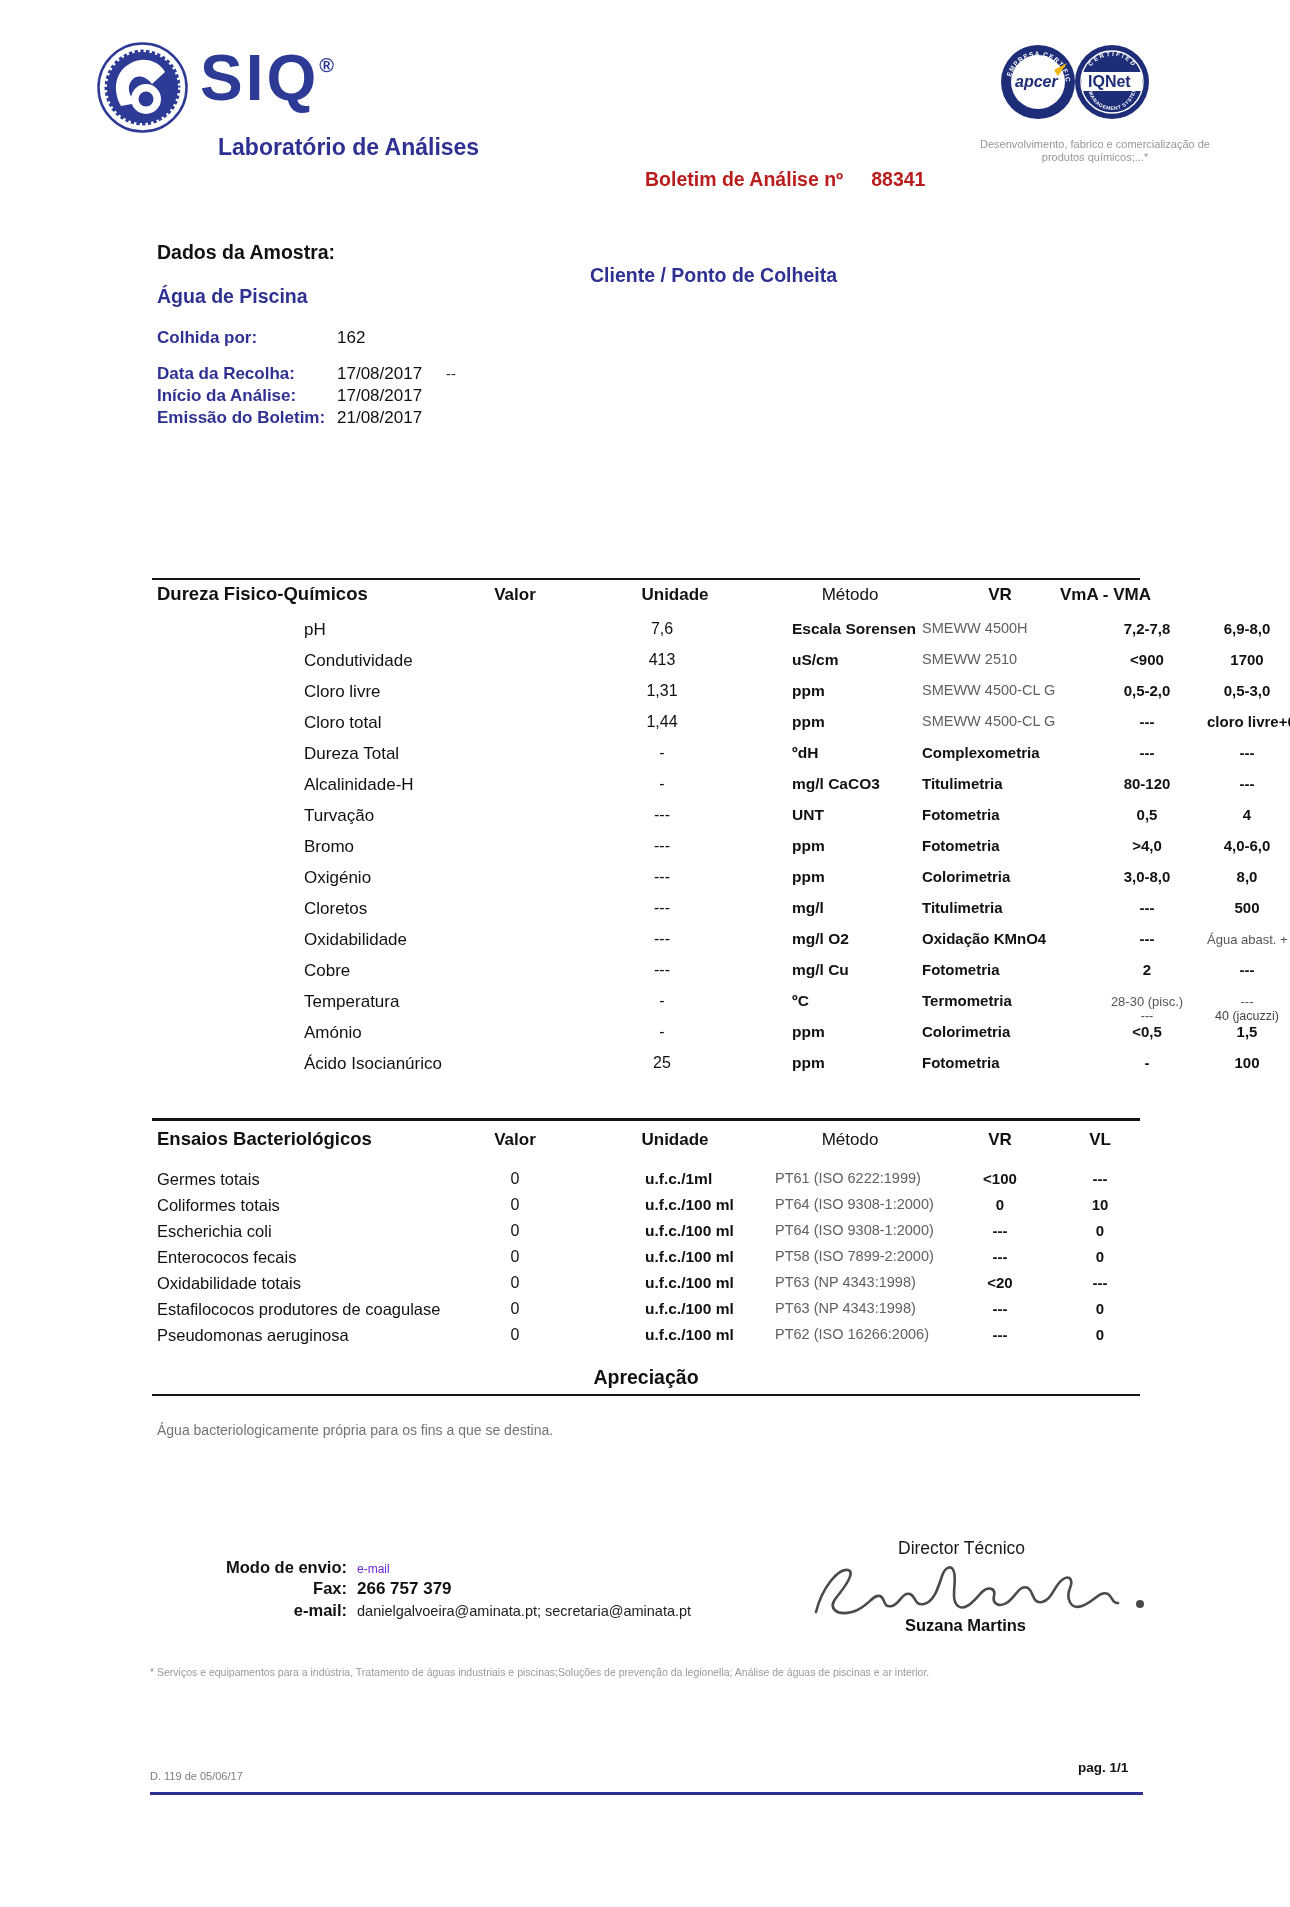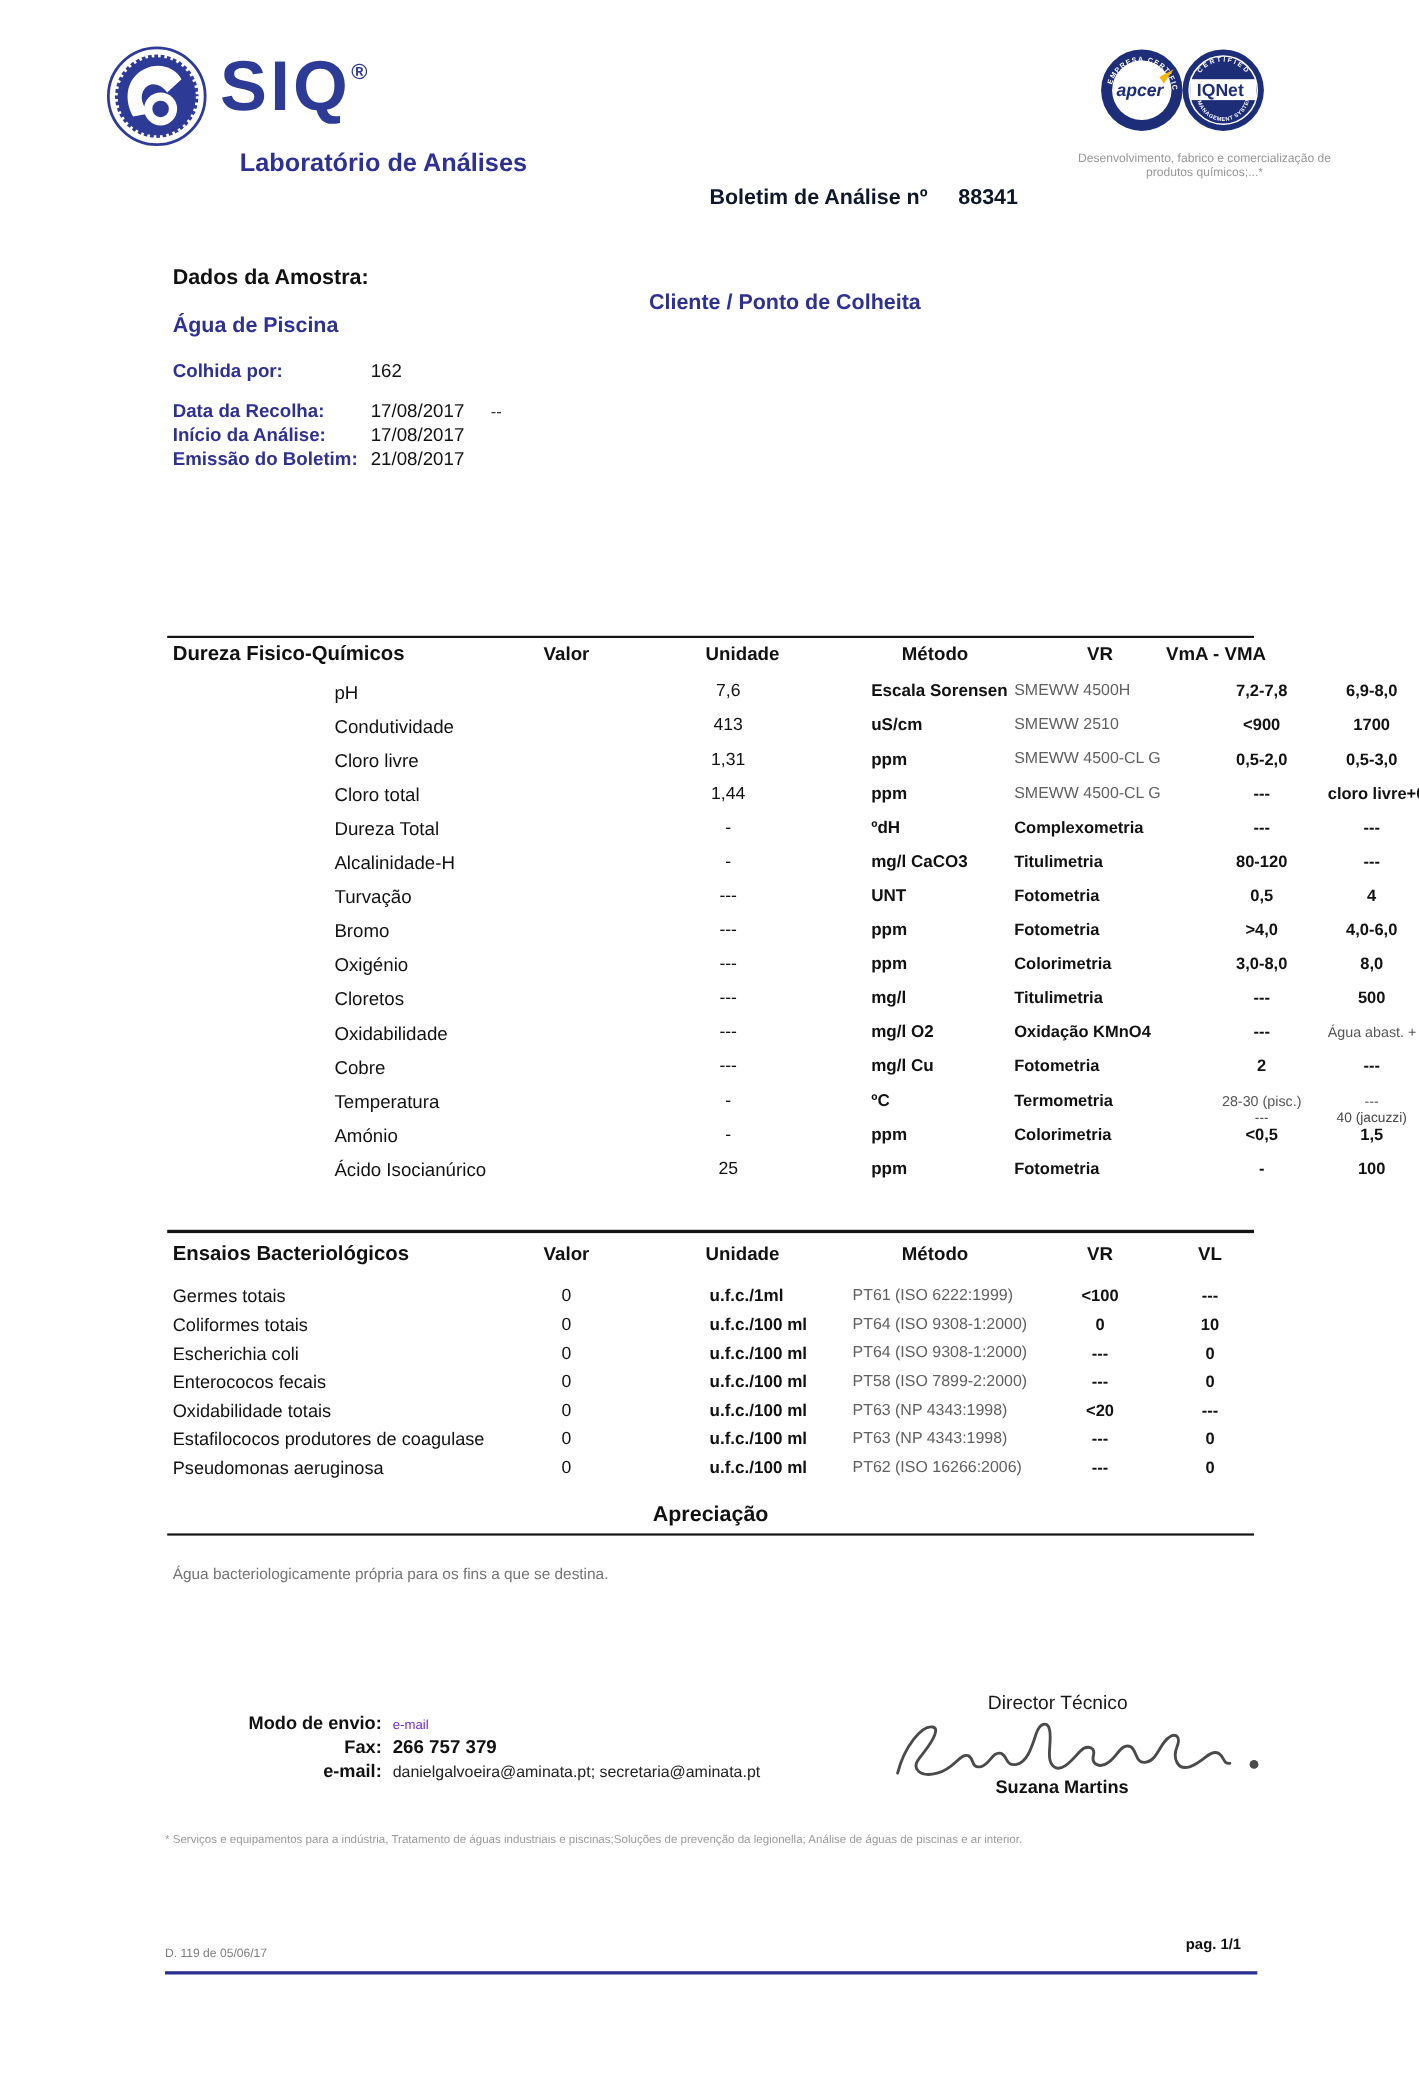--- a/index.html
+++ b/index.html
@@ -8,21 +8,21 @@
     font-family:"Liberation Sans",sans-serif;color:#111;overflow:hidden;
   }
   .abs{position:absolute;}
   
   .logo-wrap{left:95px;top:40px;display:flex;align-items:flex-start;}
   .siq-text{font-size:64px;font-weight:700;color:#2d3a96;letter-spacing:3px;line-height:1;margin-left:10px;margin-top:6px;}
   .siq-reg{font-size:20px;vertical-align:28px;font-weight:700;color:#2d3a96;}
   .lab-title{left:218px;top:134px;font-size:23px;font-weight:700;color:#2e3192;}
   .badges{left:998px;top:42px;display:flex;}
   .badge-caption{left:915px;top:138px;width:360px;text-align:center;font-size:11px;color:#979797;line-height:13px;}
-  .bulletin{left:645px;top:168px;font-size:19.5px;font-weight:700;color:#0f172a;}
+  .bulletin{left:645px;top:168px;font-size:19.5px;font-weight:700;color:#b91c1c;}
   .bulletin-num{margin-left:28px;}
   
   .dados-heading{left:157px;top:241px;font-size:19.5px;font-weight:700;}
   .agua{left:157px;top:285px;font-size:19.5px;font-weight:700;color:#2e3192;}
   .sample-fields{left:157px;top:328px;width:470px;}
   .srow{display:flex;height:22px;align-items:baseline;}
   .srow:first-child{margin-bottom:14px;}
   .slabel{width:180px;font-weight:700;color:#2e3192;font-size:17px;flex-shrink:0;}
   .svalue{font-size:17px;color:#111;}
   .sextra{margin-left:24px;font-size:15px;color:#333;}
@@ -33,21 +33,21 @@
   .rule{background:#141414;}
   .rule1{left:152px;top:578px;width:988px;height:2px;}
   .rule2{left:152px;top:1118px;width:988px;height:3px;}
   .rule3{left:152px;top:1394px;width:988px;height:2px;}
   .thead{display:flex;align-items:baseline;}
   .thead-f{left:157px;top:583px;width:1130px;}
   .thead-b{left:157px;top:1128px;width:1130px;}
   .h1{width:283px;font-size:18.5px;font-weight:700;flex-shrink:0;}
   .h2{width:150px;text-align:center;font-size:17px;font-weight:700;flex-shrink:0;}
   .h3{width:170px;text-align:center;font-size:17px;font-weight:700;flex-shrink:0;}
-  .h4{width:180px;text-align:center;font-size:17px;font-weight:700;flex-shrink:0;}
+  .h4{width:180px;text-align:center;font-size:17px;font-weight:400;flex-shrink:0;}
   .h5{width:120px;text-align:center;font-size:17px;font-weight:700;flex-shrink:0;}
   .h6{width:80px;text-align:center;font-size:17px;font-weight:700;flex-shrink:0;white-space:nowrap;}
   .tbody-f{left:157px;top:620px;width:1130px;}
   .tbody-b{left:157px;top:1170px;width:1130px;}
   .prow{display:flex;min-height:31px;align-items:flex-start;justify-content:flex-end;}
   .brow{display:flex;min-height:26px;align-items:flex-start;}
   .c{flex-shrink:0;}
   .cname{width:283px;font-size:17px;white-space:nowrap;}
   .brow .cname{font-size:16.5px;}
   .cvalor{width:150px;text-align:center;font-size:16px;}

